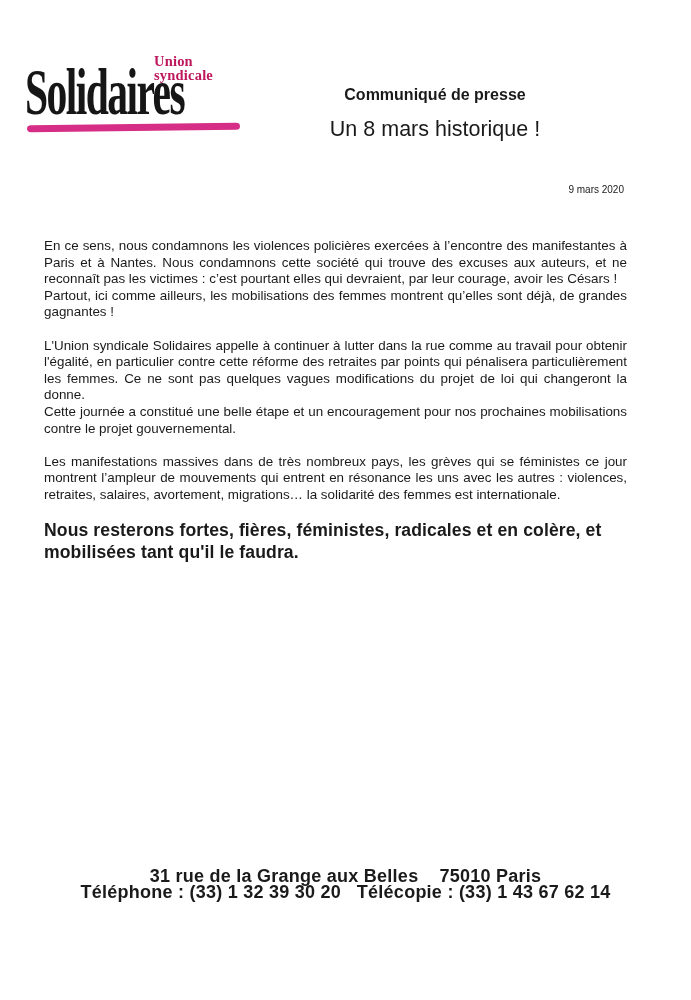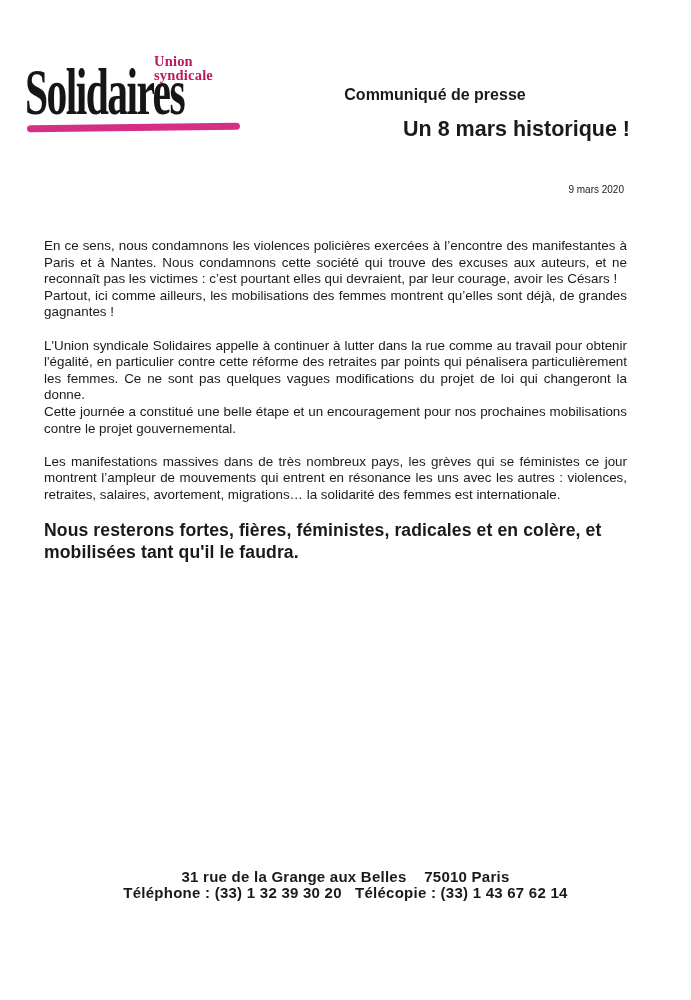--- a/index.html
+++ b/index.html
@@ -65,24 +65,23 @@
     width: 390px;
     text-align: center;
   }
   .kicker {
     font-size: 16px;
     font-weight: bold;
     line-height: 18px;
   }
   .doc-title {
     font-size: 21.5px;
-    font-weight: bold;
+    font-weight: normal;
     line-height: 24px;
     margin-top: 13px;
-    text-align: right;
   }
   .doc-date {
     position: absolute;
     top: 182px;
     right: 67px;
     font-size: 10px;
     line-height: 16px;
   }
 
   
@@ -110,21 +109,21 @@
   }
 
   
   .doc-footer {
     position: absolute;
     left: 0;
     top: 869px;
     width: 691px;
     text-align: center;
     font-weight: bold;
-    font-size: 15px;
+    font-size: 18px;
     line-height: 15.6px;
     letter-spacing: 0.25px;
   }
   .footer-line { white-space: pre; }
 </style>
 </head>
 <body>
 
 <div class="page">
 

